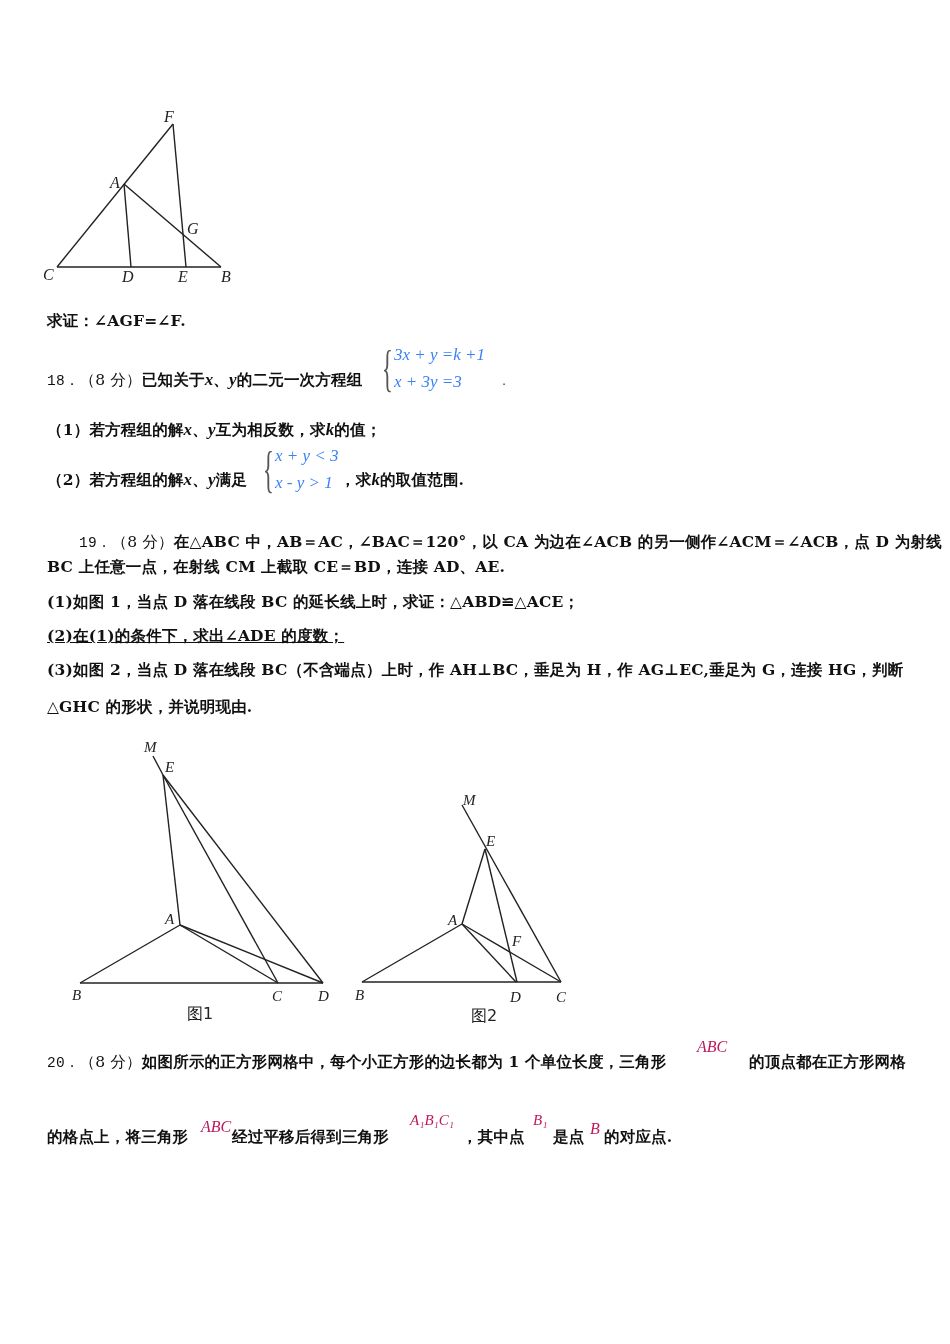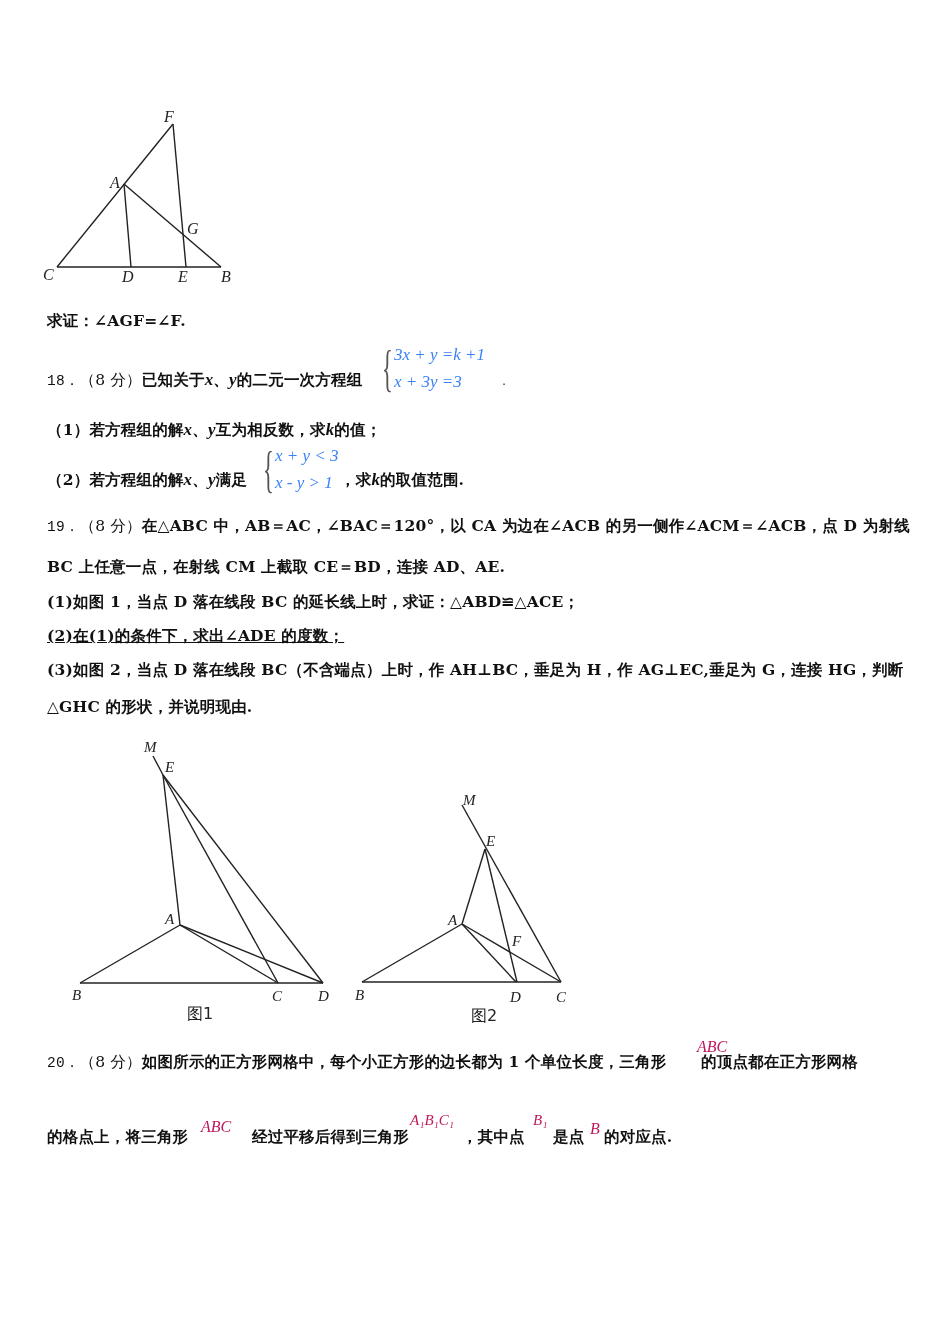--- a/index.html
+++ b/index.html
@@ -59,21 +59,21 @@
 </div>
 <div class="brace" style="left:263px;top:441px;font-size:50px;line-height:56px;transform:scaleX(0.45);transform-origin:left top;">{</div>
 <div class="mathsys" style="left:275px;top:442px;">
   <div>x + y &lt; 3</div>
   <div>x -  y &gt; 1</div>
 </div>
 <div class="line" style="top:470px;left:340px;">
   <span>，求</span><span class="it">k</span><span>的取值范围.</span>
 </div>
 
-<div class="line" style="top:516px;">
+<div class="line" style="top:532px;margin-left:32px;">
   <span class="num">19．</span><span class="score">（8 分）</span><span>在△ABC 中，AB＝AC，∠BAC＝120°，以 CA 为边在∠ACB 的另一侧作∠ACM＝∠ACB，点 D 为射线</span>
 </div>
 <div class="line" style="top:557px;">BC 上任意一点，在射线 CM 上截取 CE＝BD，连接 AD、AE.</div>
 <div class="line" style="top:592px;">(1)如图 1，当点 D 落在线段 BC 的延长线上时，求证：△ABD≌△ACE；</div>
 <div class="line" style="top:626px;text-decoration:underline;">(2)在(1)的条件下，求出∠ADE 的度数；</div>
 <div class="line" style="top:660px;">(3)如图 2，当点 D 落在线段 BC（不含端点）上时，作 AH⊥BC，垂足为 H，作 AG⊥EC,垂足为 G，连接 HG，判断</div>
 <div class="line" style="top:697px;text-align:center;">△GHC 的形状，并说明现由.</div>
 
 <svg class="abs" style="left:0;top:720px" width="360" height="310">
   <g stroke="#222" stroke-width="1.4" fill="none">
@@ -112,25 +112,25 @@
   <text x="15" y="220" font-size="15">B</text>
   <text x="170" y="222" font-size="15">D</text>
   <text x="216" y="222" font-size="15">C</text>
   <text class="cap" x="131" y="241" font-size="16">图2</text>
 </svg>
 
 <div class="line" style="top:1052px;">
   <span class="num">20．</span><span class="score">（8 分）</span><span>如图所示的正方形网格中，每个小正方形的边长都为 1 个单位长度，三角形</span>
 </div>
 <div class="abs thinmath" style="left:697px;top:1038px;">ABC</div>
-<div class="line" style="top:1052px;left:701px;">的顶点都在正方形网格</div>
+<div class="line" style="top:1052px;left:749px;">的顶点都在正方形网格</div>
 
 <div class="line" style="top:1127px;">
   <span>的格点上，将三角形</span>
 </div>
 <div class="abs thinmath" style="left:201px;top:1118px;">ABC</div>
-<div class="line" style="top:1127px;left:252px;">经过平移后得到三角形</div>
+<div class="line" style="top:1127px;left:232px;">经过平移后得到三角形</div>
 <div class="abs thinmath" style="left:410px;top:1112px;font-size:15px;">A₁B₁C₁</div>
 <div class="line" style="top:1127px;left:462px;">，其中点</div>
 <div class="abs thinmath" style="left:533px;top:1112px;font-size:15px;">B₁</div>
 <div class="line" style="top:1127px;left:553px;">是点</div>
 <div class="abs thinmath" style="left:590px;top:1120px;">B</div>
 <div class="line" style="top:1127px;left:604px;">的对应点.</div>
 
 </body></html>

